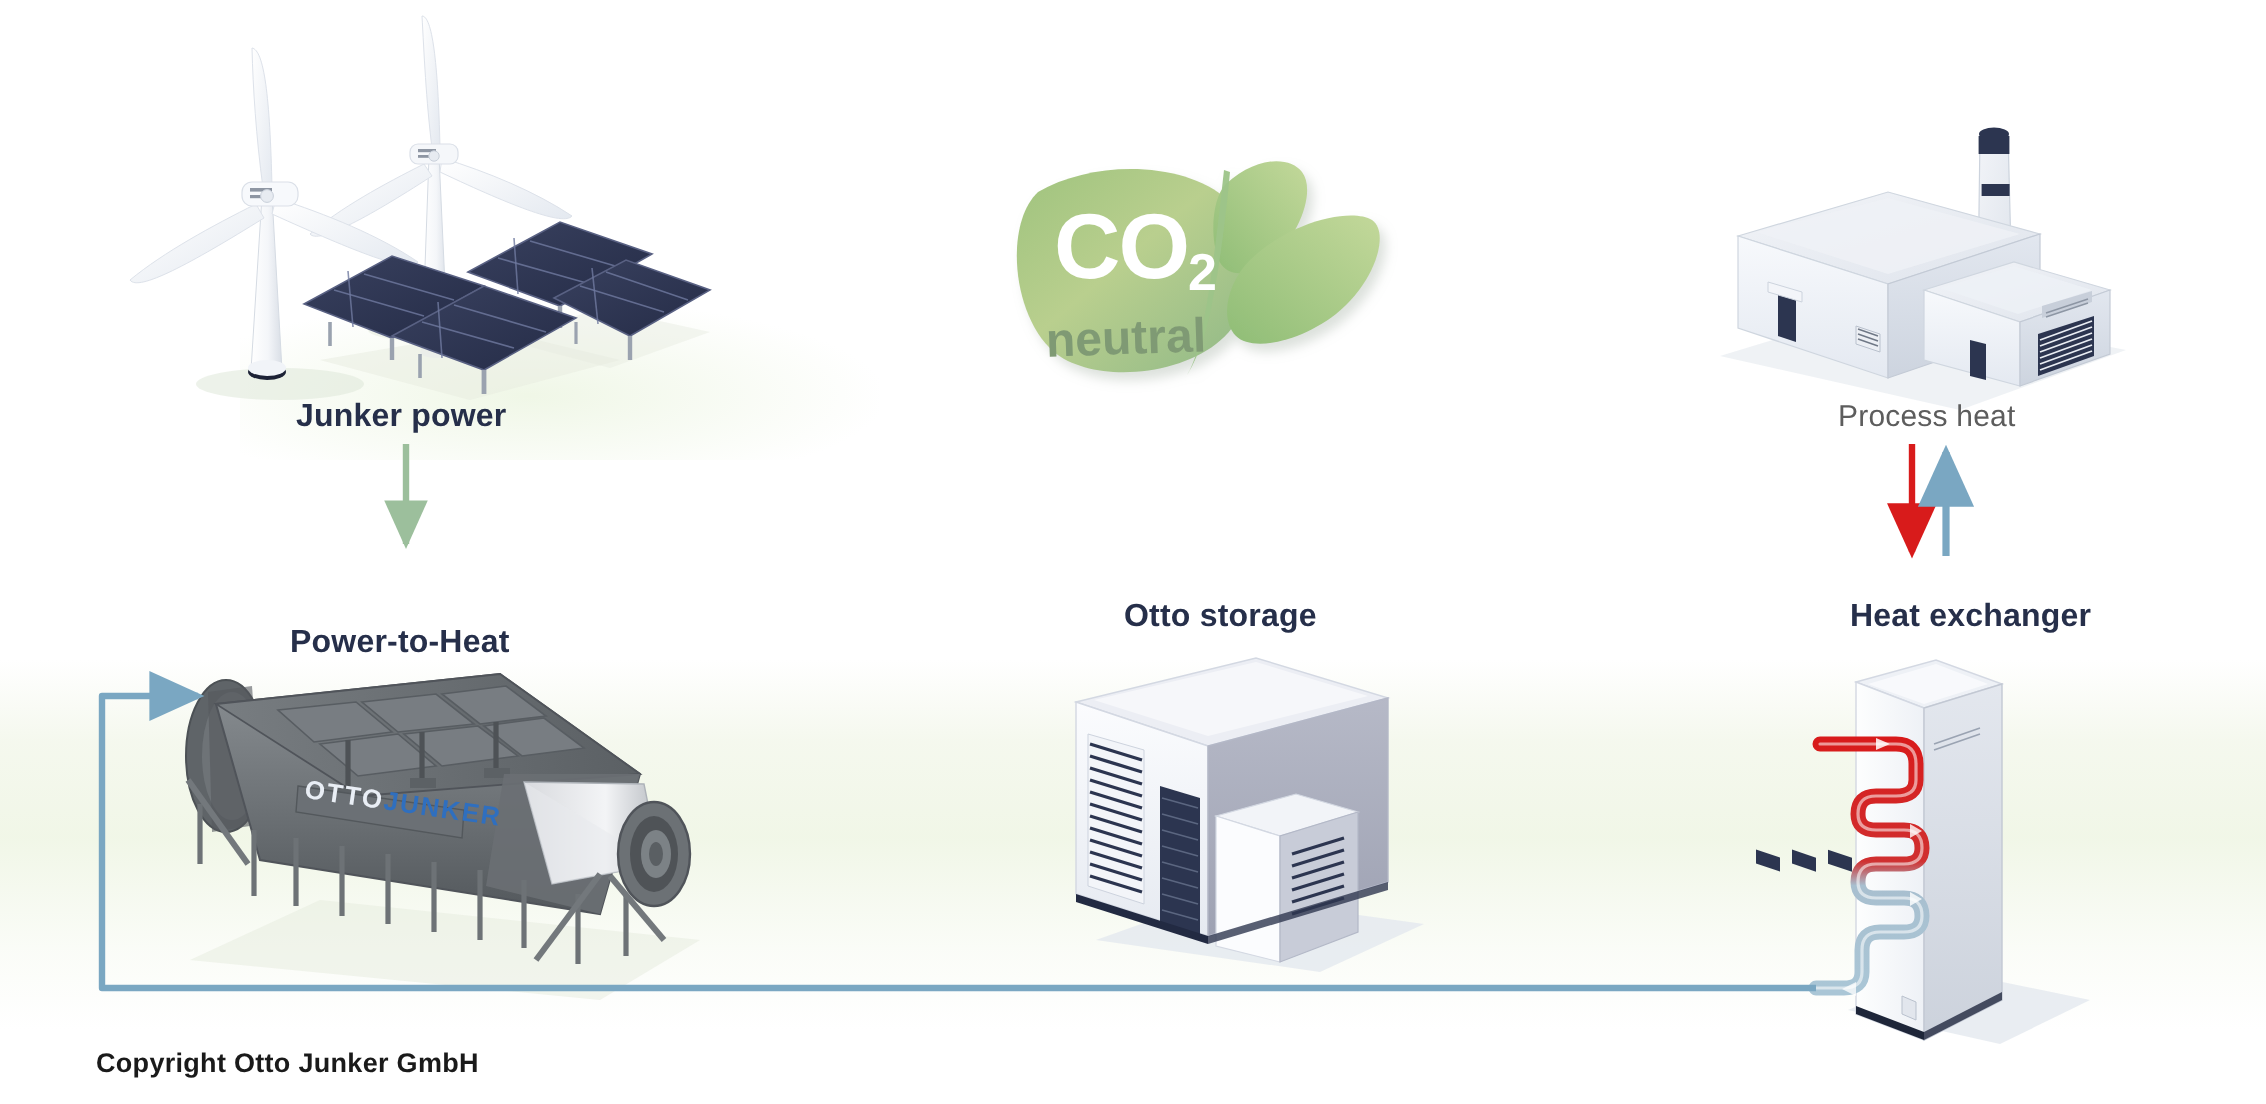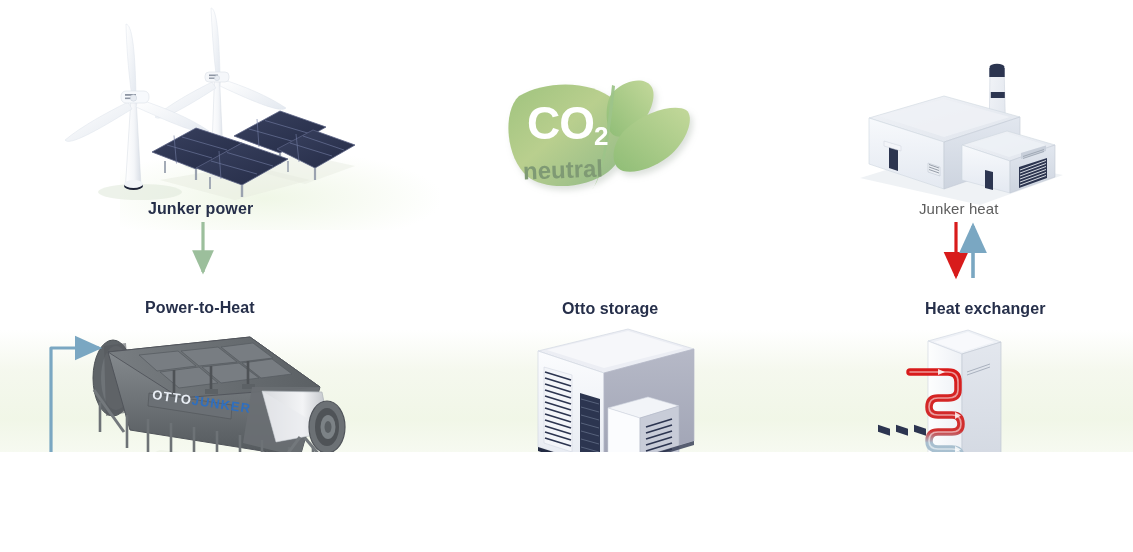--- a/index.html
+++ b/index.html
@@ -6,21 +6,21 @@
     margin: 0;
     padding: 0;
     background: #ffffff;
   }
   body {
     font-family: "Liberation Sans", sans-serif;
   }
   #stage {
     position: relative;
     width: 1133px;
-    height: 452px;
+    height: 552px;
     background: #ffffff;
     overflow: hidden;
     text-decoration: underline;
   }
   
   .ground-band {
     position: absolute;
     left: 0;
     top: 330px;
     width: 1133px;
@@ -527,22 +527,23 @@
     <span>CO</span><span style="font-size:26px; vertical-align:-6px;">2</span>
   </div>
   <div class="co2txt" style="left:523px; top:156px; font-size:24px; color:#7f9a74; letter-spacing:0px; transform:rotate(-2deg);">neutral</div>
 
   <div style="position:absolute; left:152px; top:394px; transform:rotate(8.2deg); font-size:13px; font-weight:bold; letter-spacing:1px; white-space:nowrap;">
     <span style="color:#e9eef5;">OTTO</span><span style="color:#2f6fbf;">JUNKER</span>
   </div>
 
   <div class="lbl" style="left:148px; top:200px; font-size:16px;">Junker power</div>
 
-  <div class="lbl gray" style="left:919px; top:200px; font-size:15px;">Junker heat</div>
-
-  <div class="lbl" style="left:145px; top:299px; font-size:16px;">Power-to-Heat</div>
+  <div class="lbl gray" style="left:919px; top:200px; font-size:15px;">Process heat</div>
+
+  <div class="lbl" style="left:145px; top:313px; font-size:16px;">Power-to-Heat</div>
 
   <div class="lbl" style="left:562px; top:300px; font-size:16px;">Otto storage</div>
 
   <div class="lbl" style="left:925px; top:300px; font-size:16px;">Heat exchanger</div>
 
+  <div class="copyright">Copyright Otto Junker GmbH</div>
 
 </div>
 
 </body></html>

